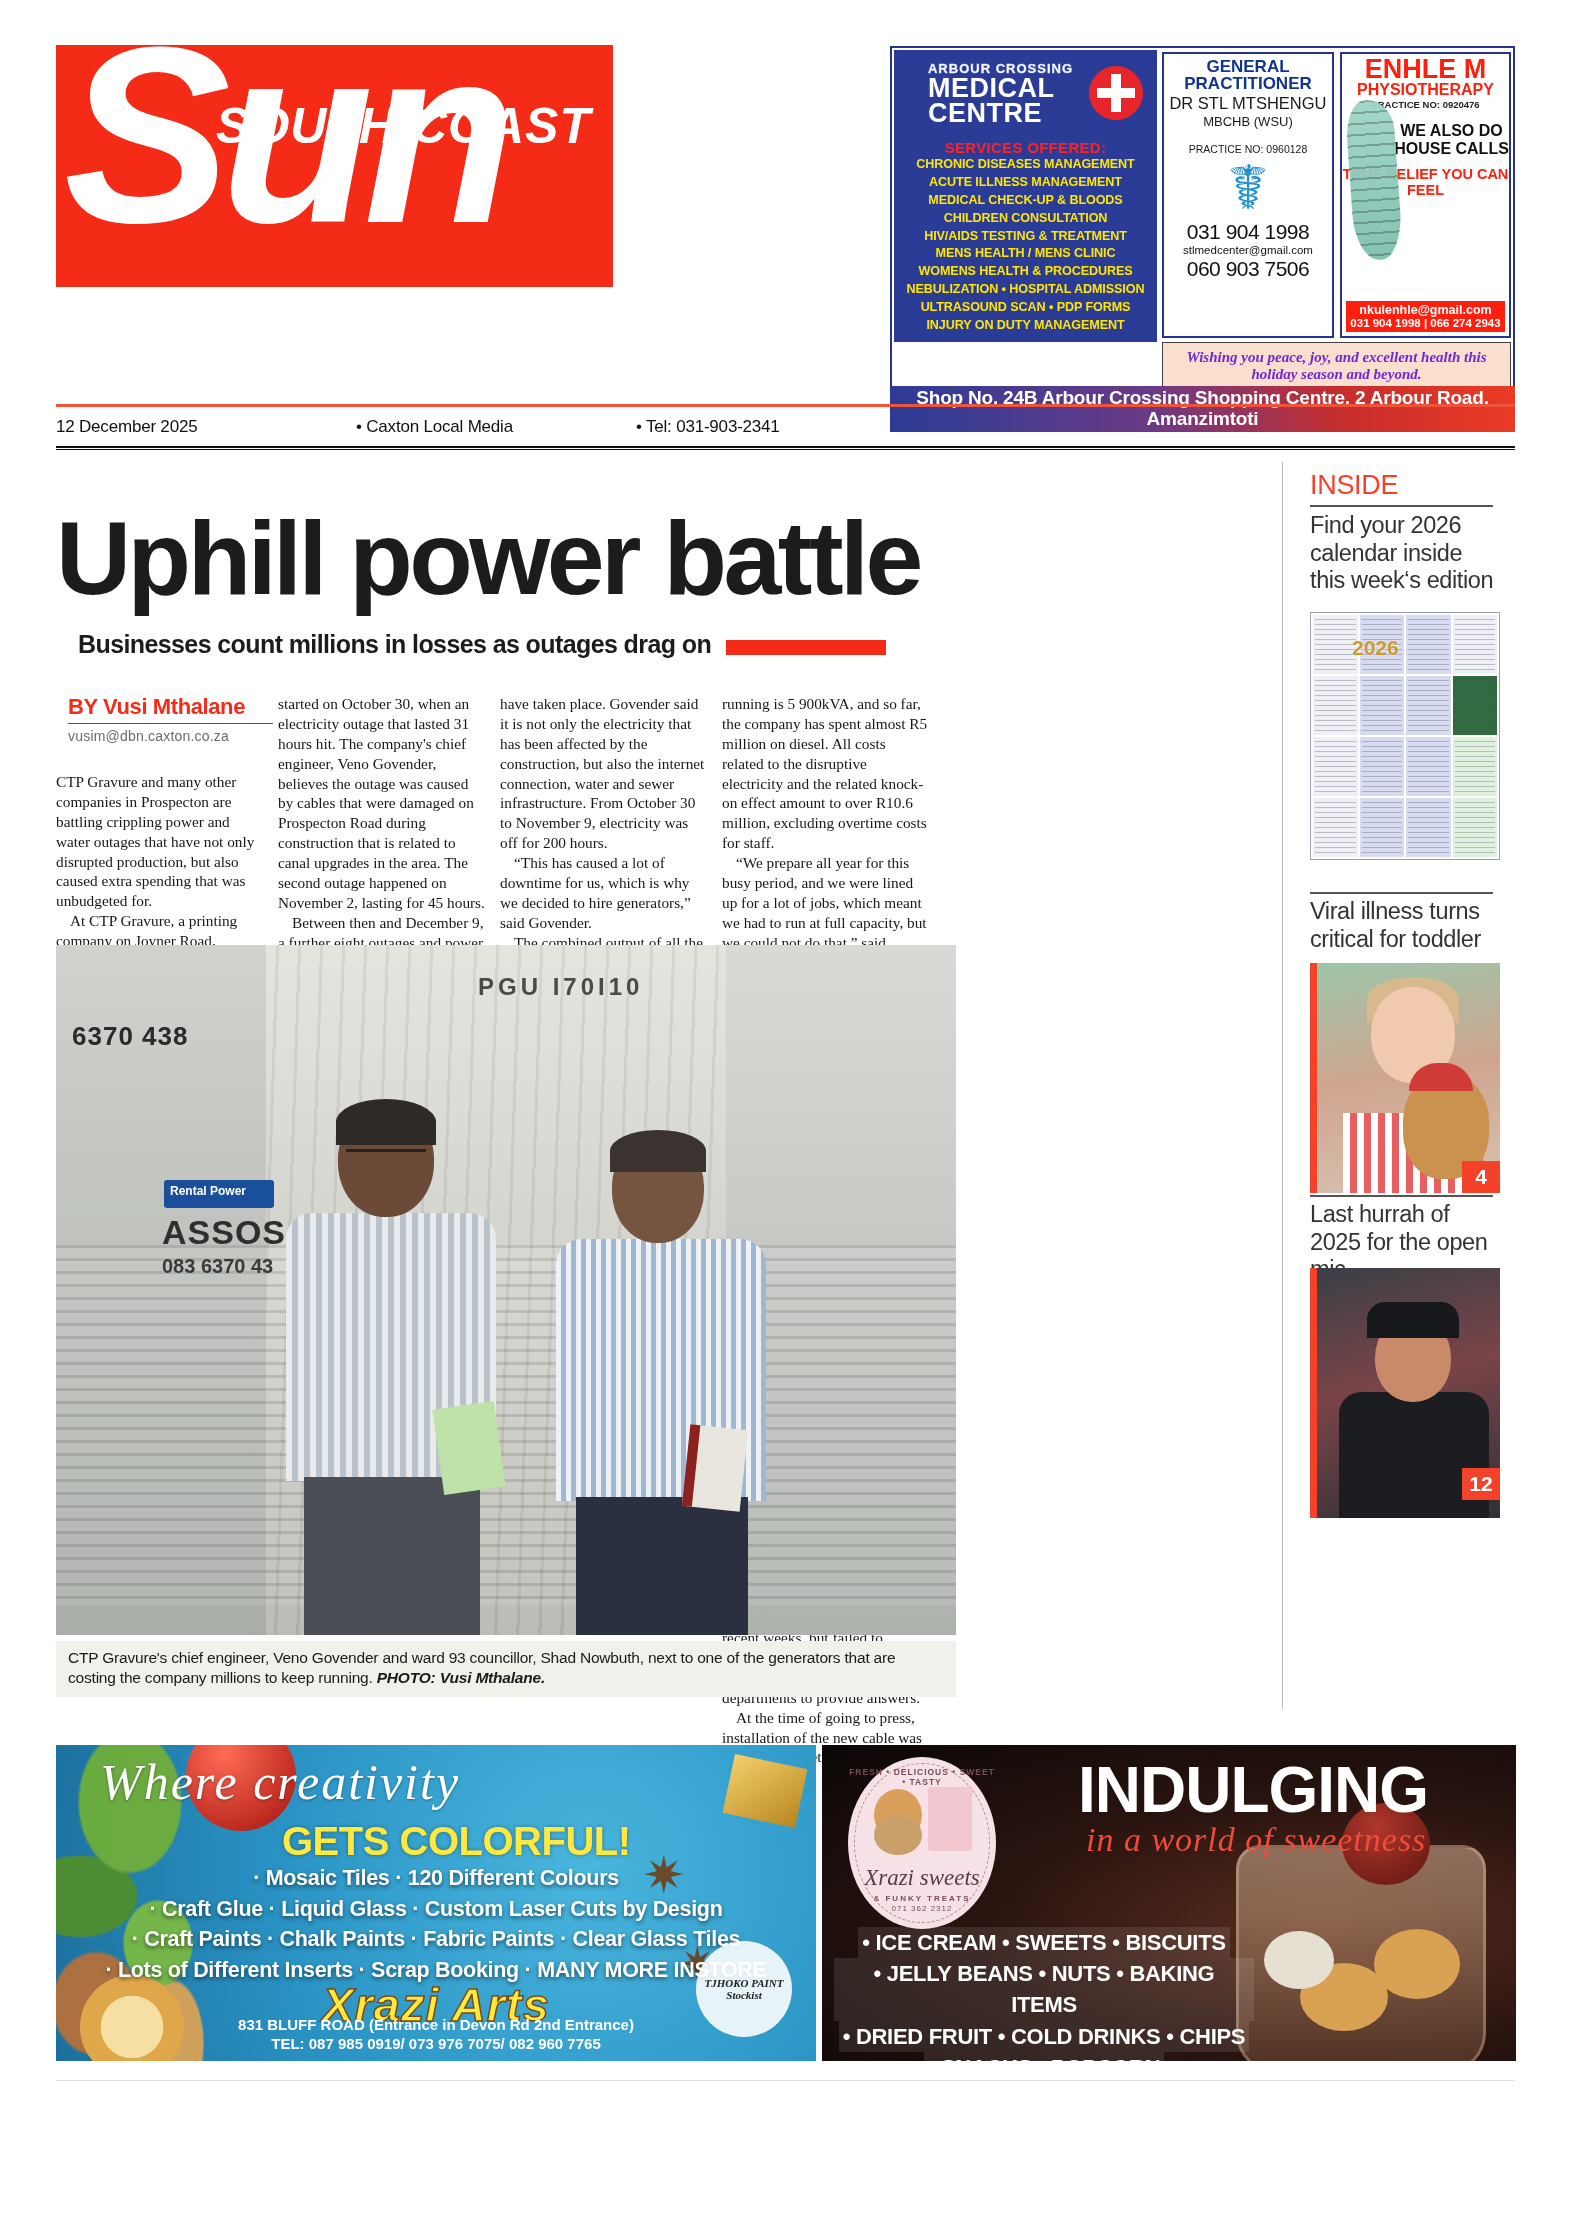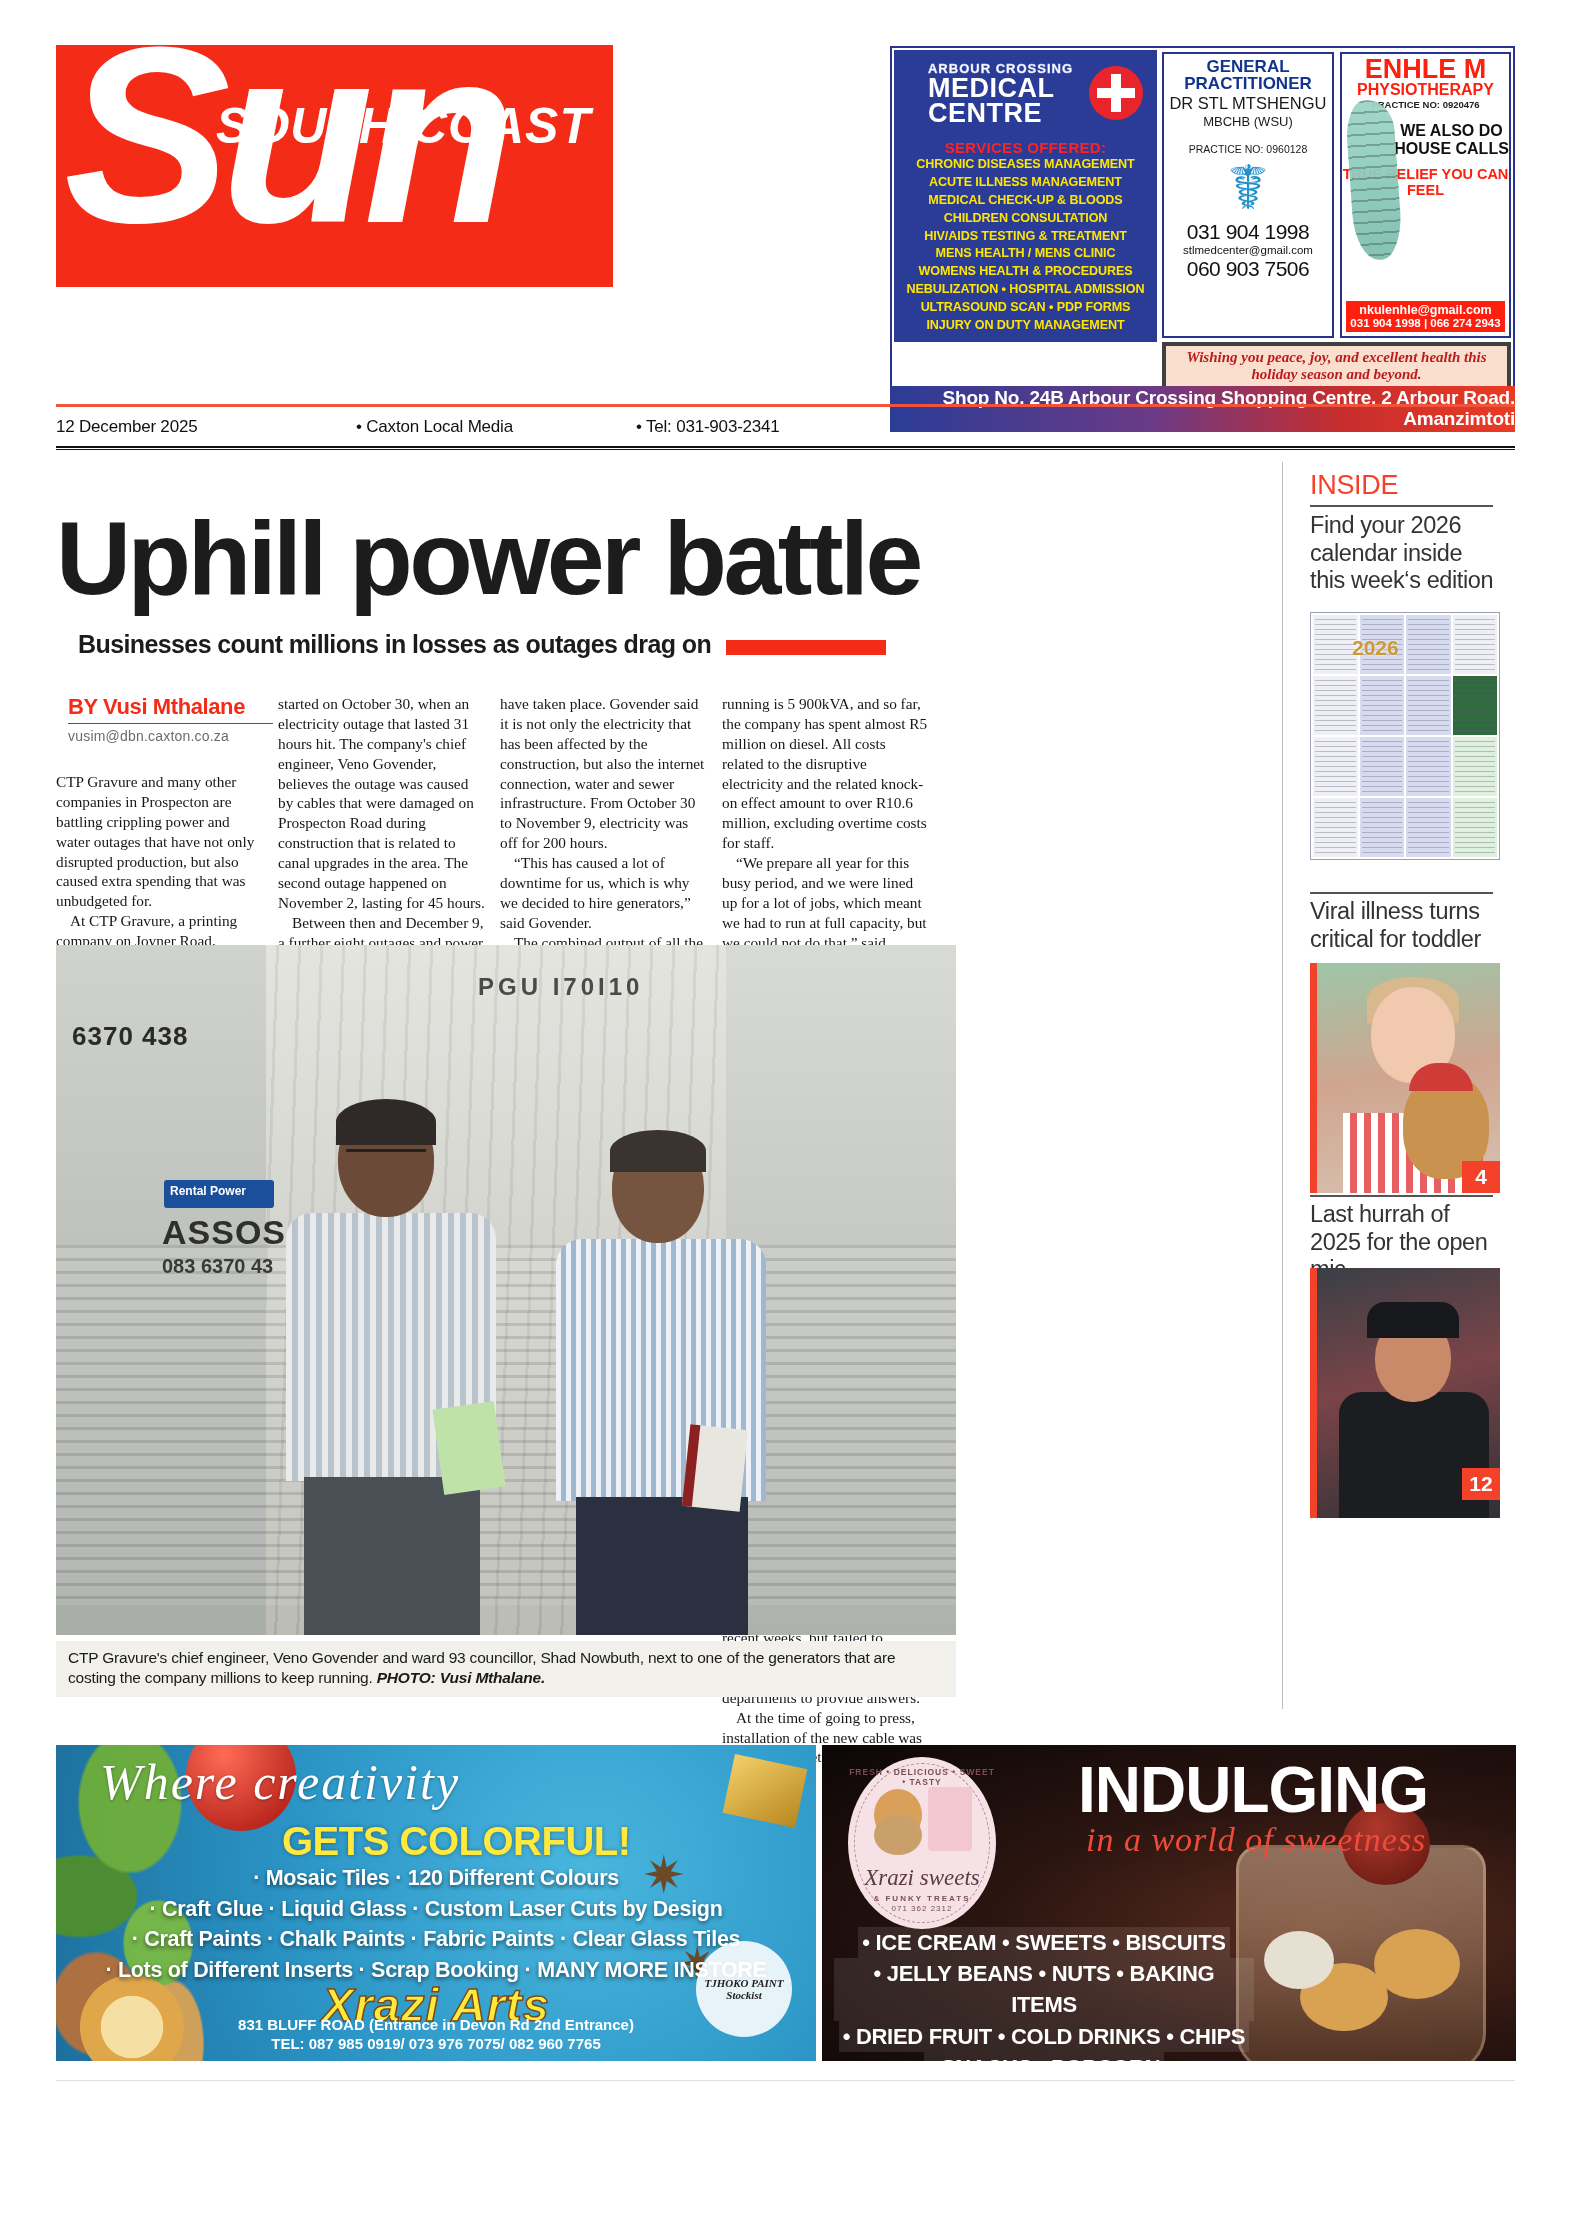--- a/index.html
+++ b/index.html
@@ -102,32 +102,32 @@
   .ph-relief { color: #ff1f0f; font-size: 14.5px; font-weight: bold; line-height: 1.1; margin-top: 9px; }
   .ph-contact {
     position: absolute; left: 4px; right: 4px; bottom: 4px;
     background: #ff1f0f; color: #fff; padding: 2px 0 3px;
   }
   .ph-mail { font-size: 12.5px; font-weight: bold; }
   .ph-nums { font-size: 11.5px; font-weight: bold; }
 
   .ad-wish {
     position: absolute; left: 270px; top: 294px; width: 349px; height: 48px;
-    background: #fadfcf; border: 4px solid #404040;
+    background: #fadfcf; border: 1px solid #404040;
     display: flex; align-items: center; justify-content: center;
     text-align: center;
     font-family: "Liberation Serif", serif;
-    font-style: italic; font-weight: bold; font-size: 15px; color: #b91c1c;
+    font-style: italic; font-weight: bold; font-size: 15px; color: #6d28d9;
     line-height: 1.12;
   }
   .ad-shopbar {
     position: absolute; left: 890px; top: 386px; width: 625px; height: 46px;
     background: linear-gradient(90deg,#2b3c96 0%, #6b3a86 42%, #c62d2d 72%, #ea3b24 100%);
     color: #fff; display: flex; align-items: center; justify-content: center;
-    text-align: right; font-size: 19px; font-weight: bold; line-height: 1.08;
+    text-align: center; font-size: 19px; font-weight: bold; line-height: 1.08;
     letter-spacing: -.2px;
   }
 
   
   .rule-red { position: absolute; left: 56px; top: 404px; width: 1459px; height: 3px; background: #f0533a; }
   .dateline {
     position: absolute; left: 56px; top: 410px; width: 830px; height: 34px;
     display: flex; align-items: center; font-size: 17px; color: #111;
     letter-spacing: -.2px;
   }

